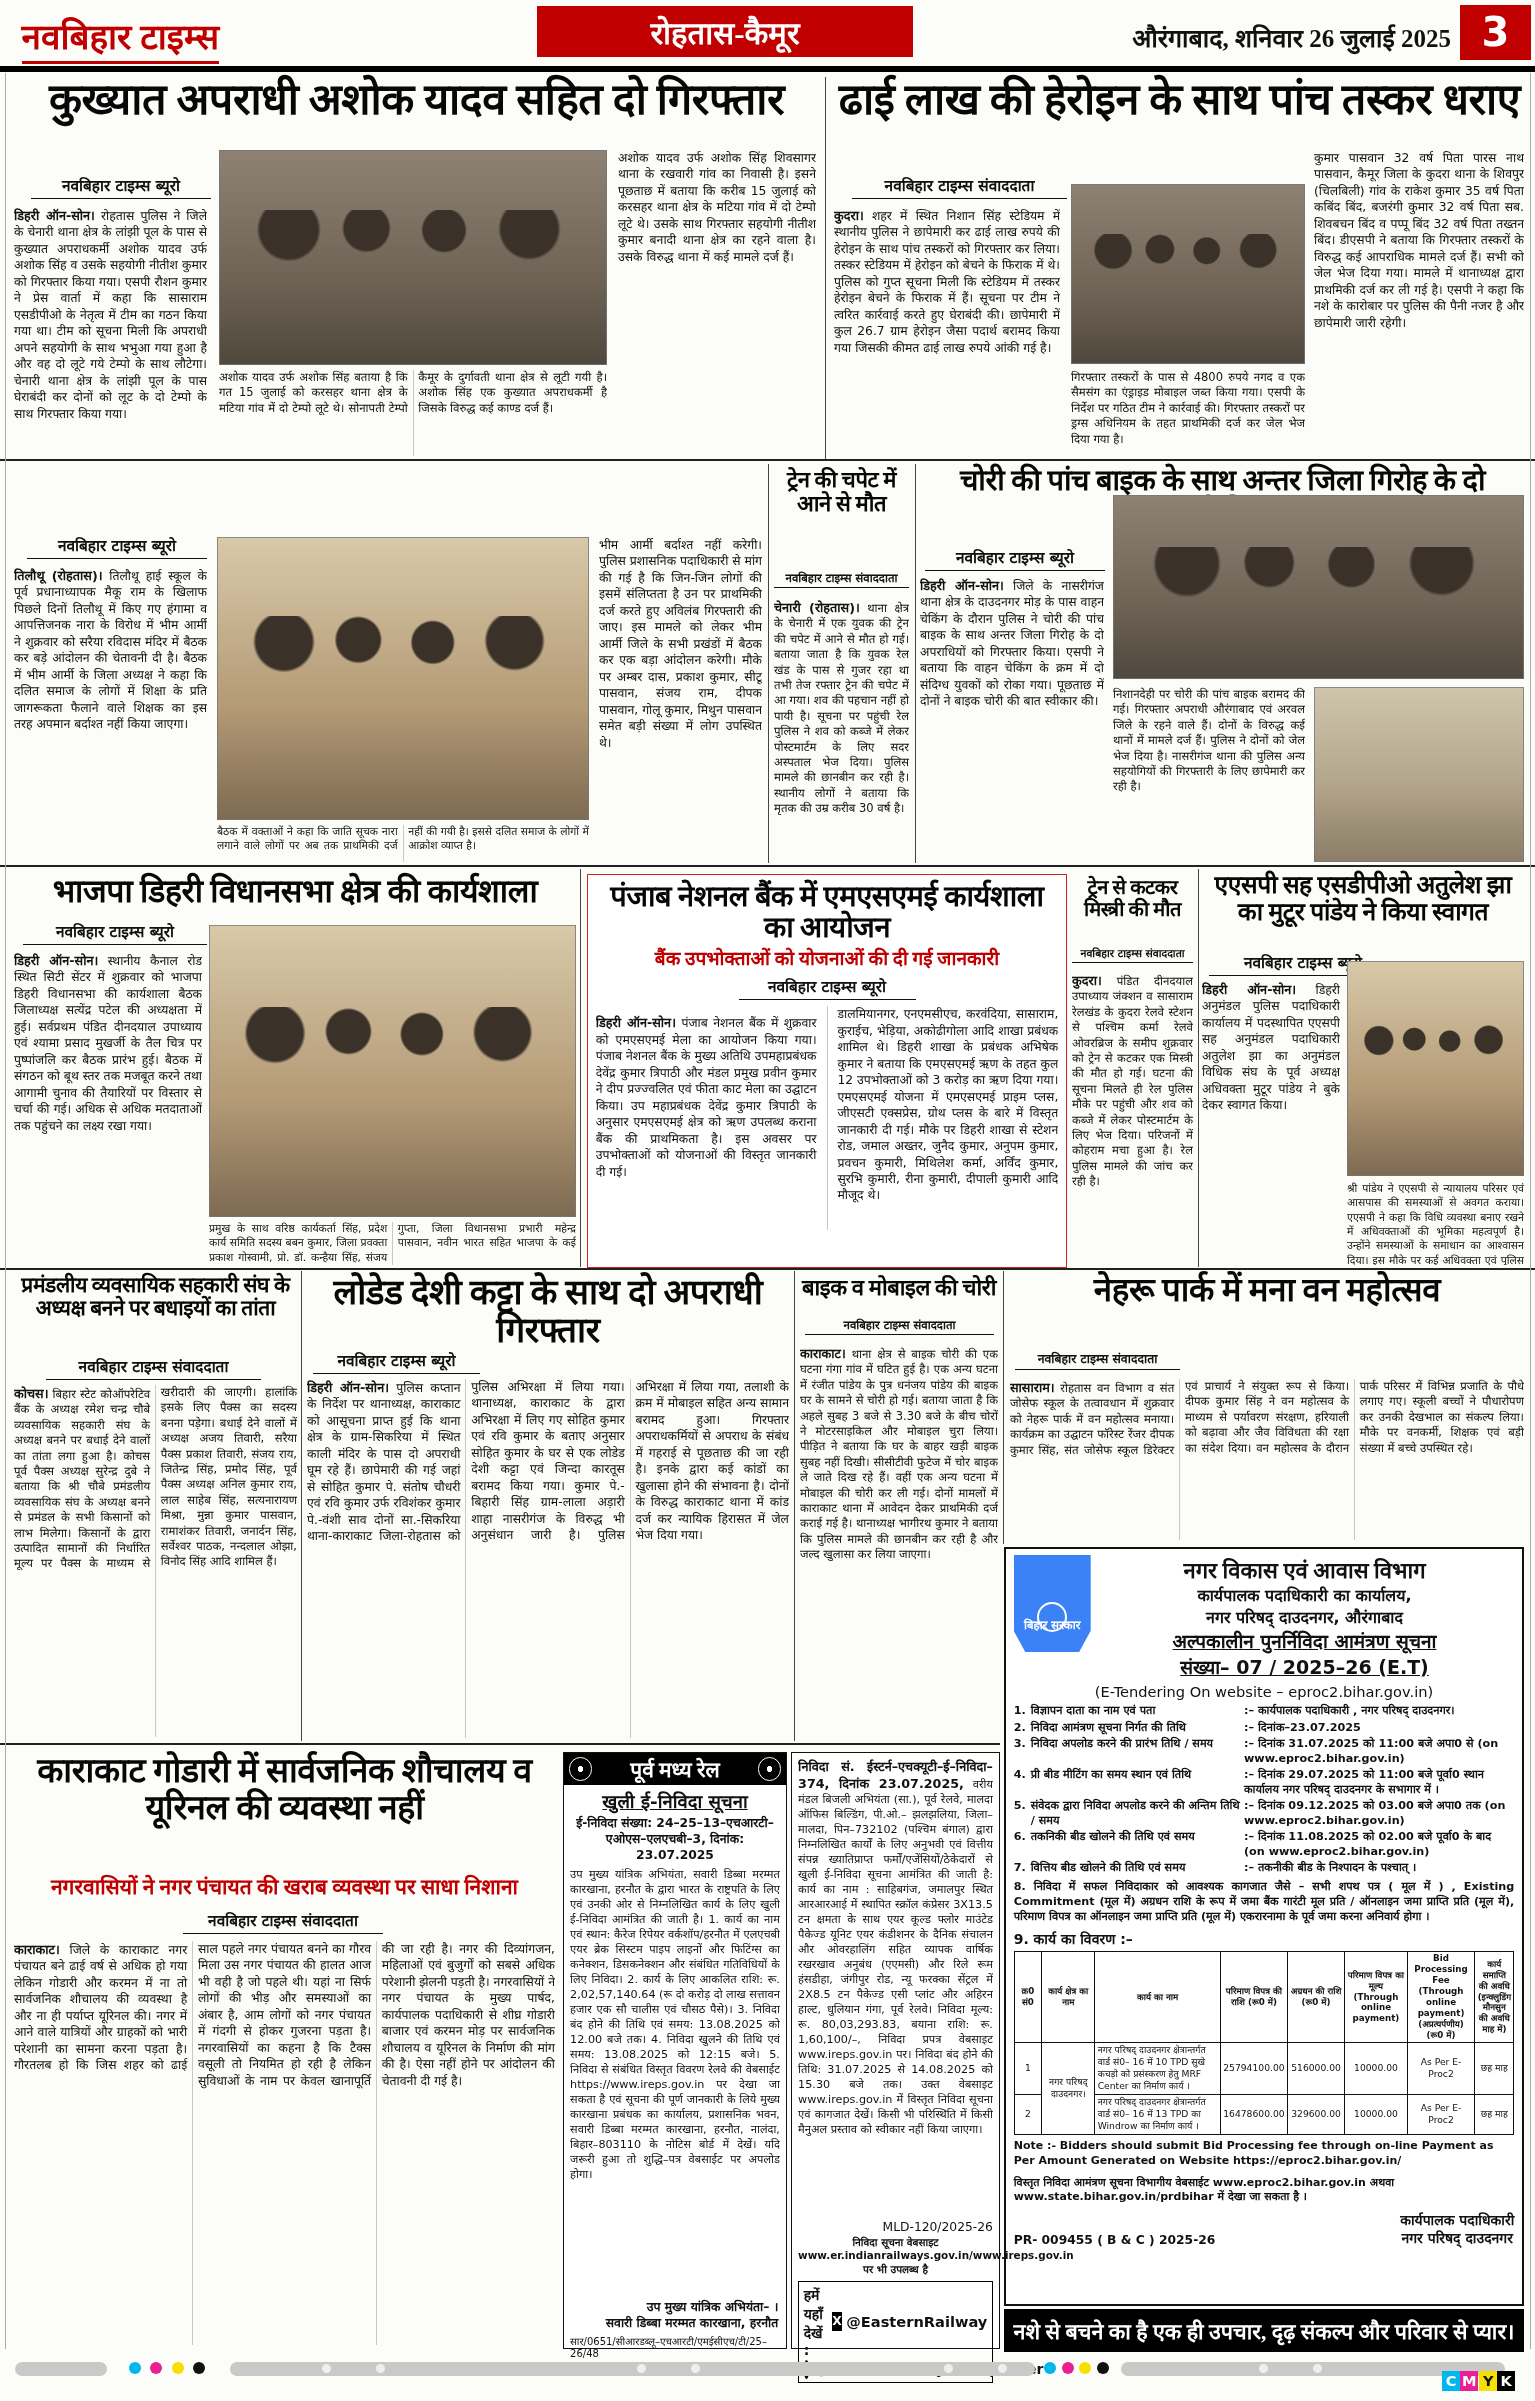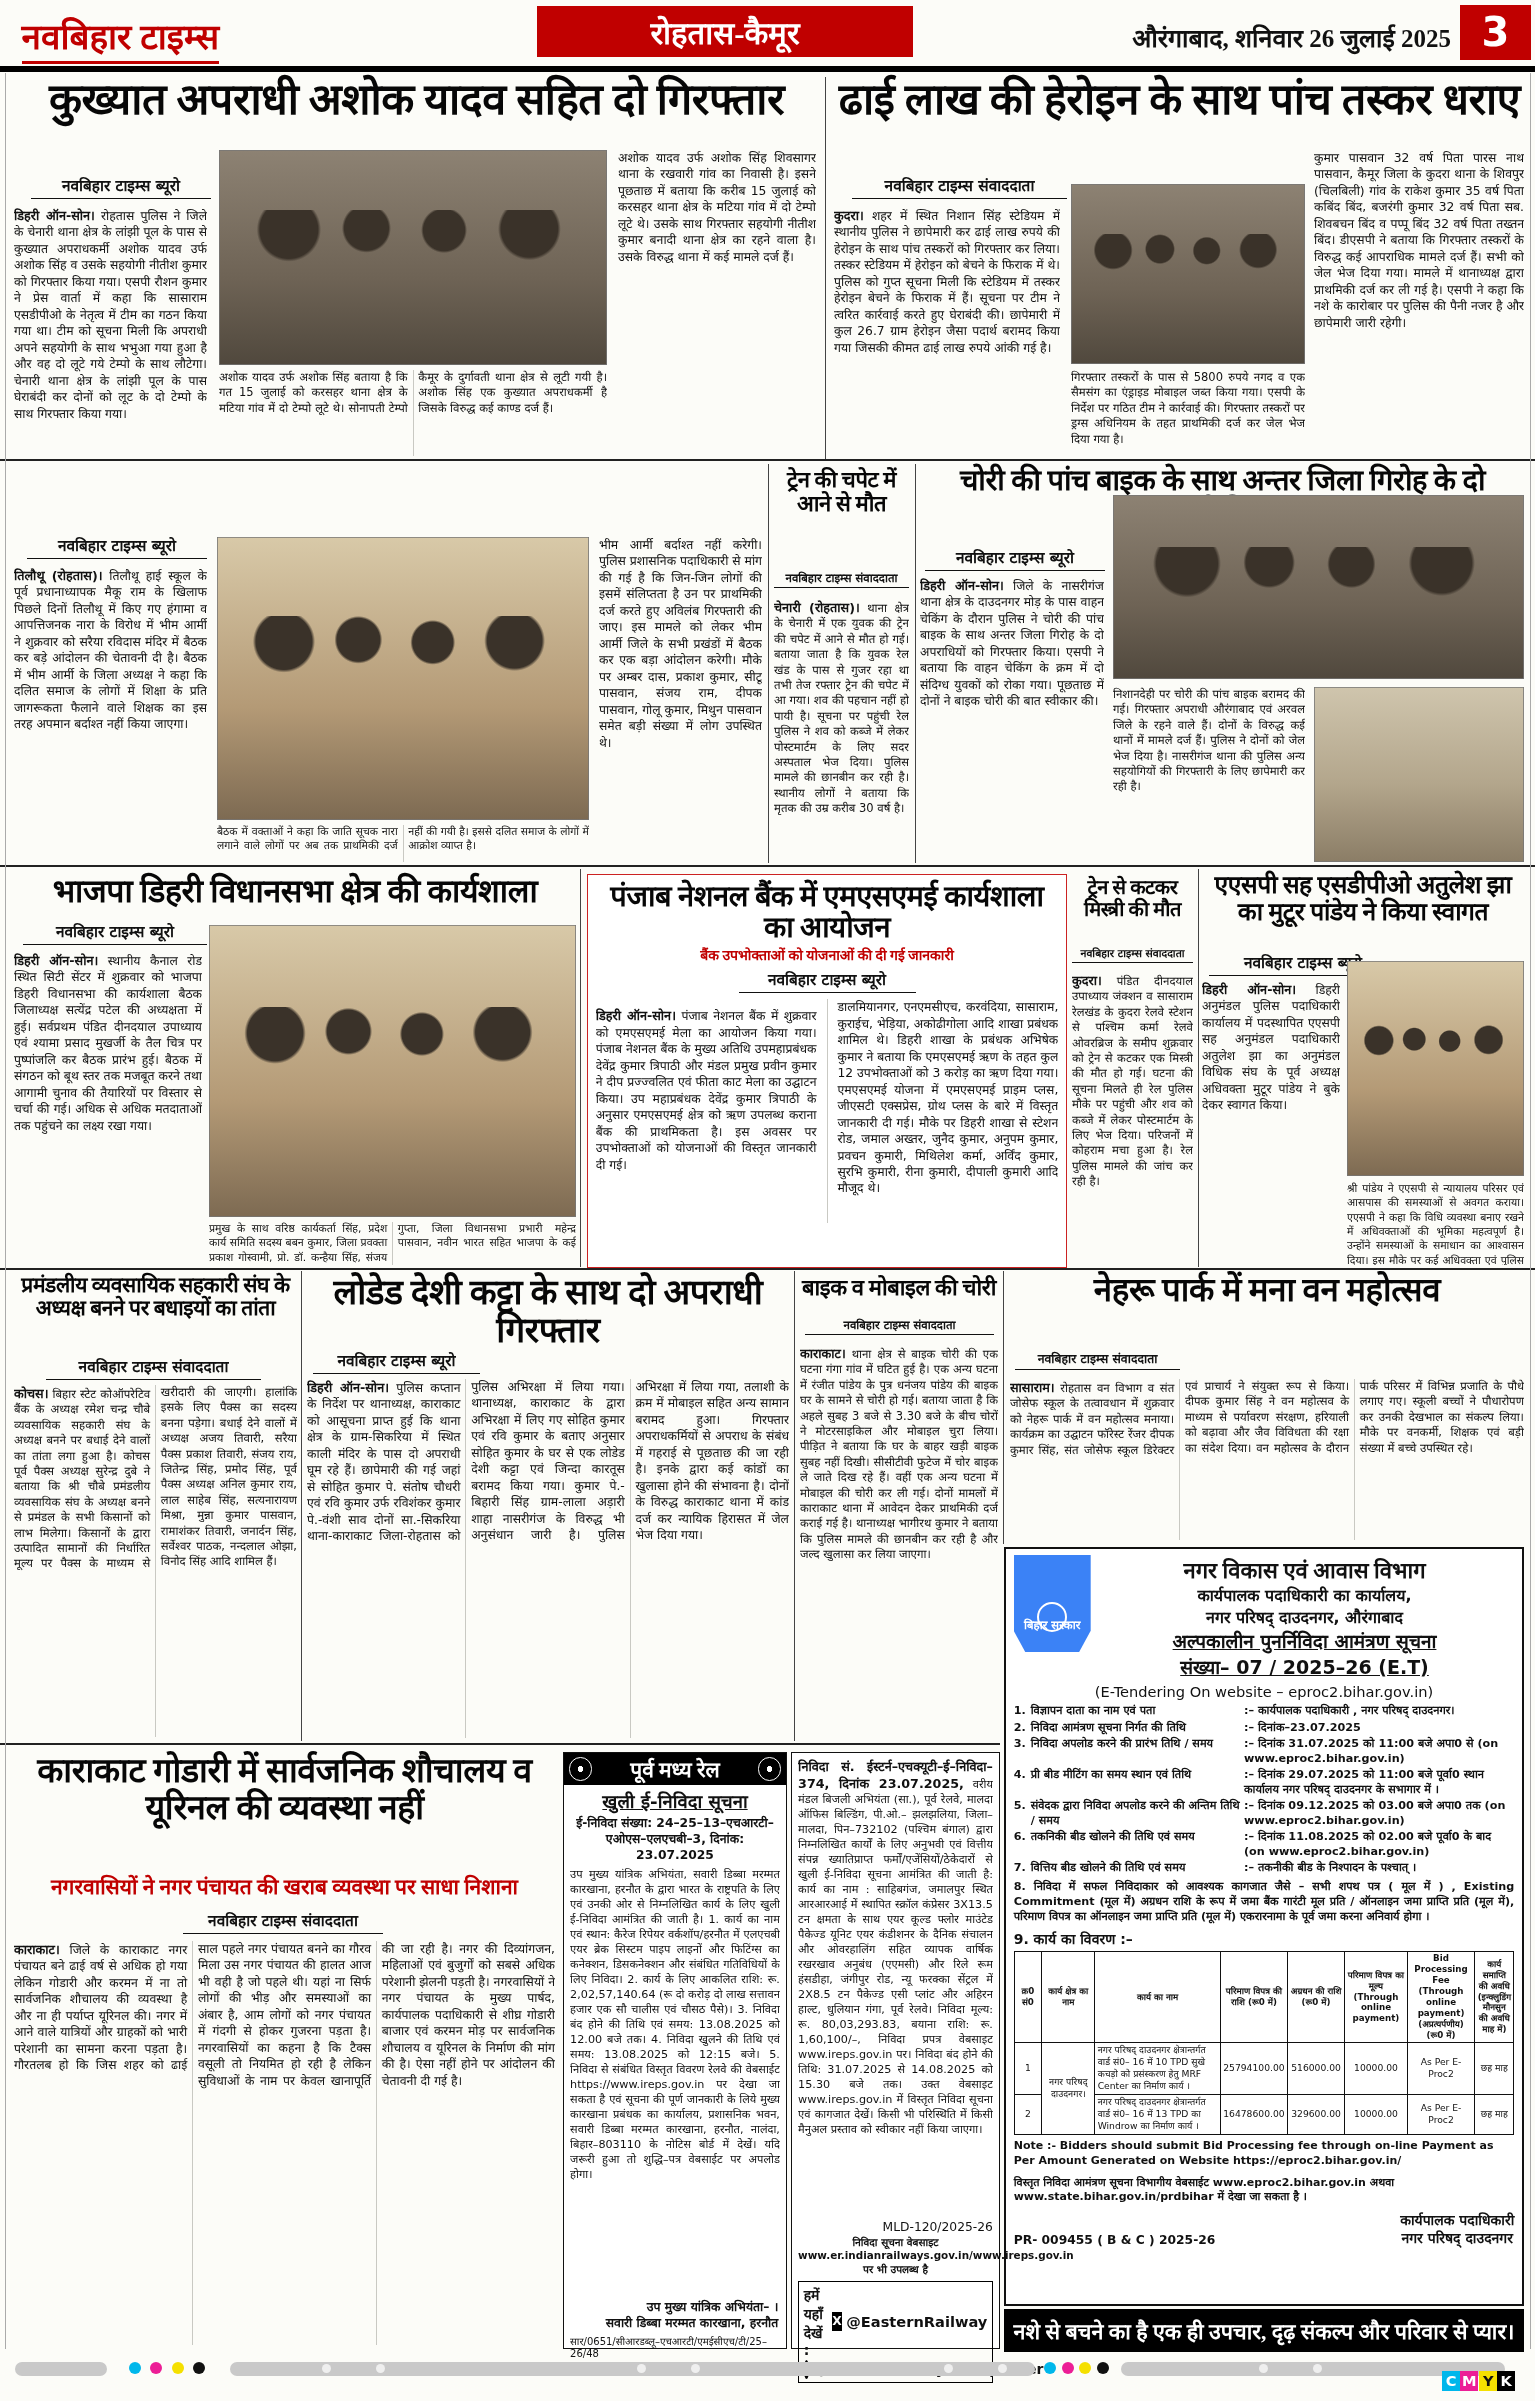--- a/index.html
+++ b/index.html
@@ -73,21 +73,21 @@
 
   <div class="abs headline serif" style="left:834px;top:77px;width:691px;font-size:43px;">ढाई लाख की हेरोइन के साथ पांच तस्कर धराए</div>
   <div class="abs byline" style="left:852px;top:175px;width:215px;">नवबिहार टाइम्स संवाददाता</div>
   <div class="abs body-txt" style="left:834px;top:207px;width:226px;height:249px;">
     <b>कुदरा।</b> <span>शहर में स्थित निशान सिंह स्टेडियम में स्थानीय पुलिस ने छापेमारी कर ढाई लाख रुपये की हेरोइन के साथ पांच तस्करों को गिरफ्तार कर लिया। तस्कर स्टेडियम में हेरोइन को बेचने के फिराक में थे। पुलिस को गुप्त सूचना मिली कि स्टेडियम में तस्कर हेरोइन बेचने के फिराक में हैं। सूचना पर टीम ने त्वरित कार्रवाई करते हुए घेराबंदी की। छापेमारी में कुल 26.7 ग्राम हेरोइन जैसा पदार्थ बरामद किया गया जिसकी कीमत ढाई लाख रुपये आंकी गई है।</span>
   </div>
   <div class="abs photo dark" style="left:1071px;top:184px;width:234px;height:180px;">
       <div class="heads"></div>
     </div>
   <div class="abs body-txt" style="left:1071px;top:370px;width:234px;height:86px;font-size:11.5px;">
-    <span>गिरफ्तार तस्करों के पास से 5800 रुपये नगद व एक सैमसंग का एंड्राइड मोबाइल जब्त किया गया। एसपी के निर्देश पर गठित टीम ने कार्रवाई की। गिरफ्तार तस्करों पर ड्रग्स अधिनियम के तहत प्राथमिकी दर्ज कर जेल भेज दिया गया है।</span>
+    <span>गिरफ्तार तस्करों के पास से 4800 रुपये नगद व एक सैमसंग का एंड्राइड मोबाइल जब्त किया गया। एसपी के निर्देश पर गठित टीम ने कार्रवाई की। गिरफ्तार तस्करों पर ड्रग्स अधिनियम के तहत प्राथमिकी दर्ज कर जेल भेज दिया गया है।</span>
   </div>
   <div class="abs body-txt" style="left:1314px;top:150px;width:210px;height:306px;">
     <span>कुमार पासवान 32 वर्ष पिता पारस नाथ पासवान, कैमूर जिला के कुदरा थाना के शिवपुर (चिलबिली) गांव के राकेश कुमार 35 वर्ष पिता कबिंद बिंद, बजरंगी कुमार 32 वर्ष पिता सब. शिवबचन बिंद व पप्पू बिंद 32 वर्ष पिता तख्तन बिंद। डीएसपी ने बताया कि गिरफ्तार तस्करों के विरुद्ध कई आपराधिक मामले दर्ज हैं। सभी को जेल भेज दिया गया। मामले में थानाध्यक्ष द्वारा प्राथमिकी दर्ज कर ली गई है। एसपी ने कहा कि नशे के कारोबार पर पुलिस की पैनी नजर है और छापेमारी जारी रहेगी।</span>
   </div>
   <div class="abs hrule" style="left:0;top:459px;width:1535px;"></div>
 
   <div class="abs byline" style="left:27px;top:535px;width:180px;">नवबिहार टाइम्स ब्यूरो</div>
   <div class="abs body-txt" style="left:14px;top:567px;width:193px;height:296px;">
     <b>तिलौथू (रोहतास)।</b> <span>तिलौथू हाई स्कूल के पूर्व प्रधानाध्यापक मैकू राम के खिलाफ पिछले दिनों तिलौथू में किए गए हंगामा व आपत्तिजनक नारा के विरोध में भीम आर्मी ने शुक्रवार को सरैया रविदास मंदिर में बैठक कर बड़े आंदोलन की चेतावनी दी है। बैठक में भीम आर्मी के जिला अध्यक्ष ने कहा कि दलित समाज के लोगों में शिक्षा के प्रति जागरूकता फैलाने वाले शिक्षक का इस तरह अपमान बर्दाश्त नहीं किया जाएगा।</span>
   </div>
@@ -131,21 +131,21 @@
   <div class="abs photo warm" style="left:209px;top:925px;width:367px;height:292px;">
       <div class="heads"></div>
     </div>
   <div class="abs body-txt cols2" style="left:209px;top:1222px;width:367px;height:43px;font-size:10.7px;">
     <span>प्रमुख के साथ वरिष्ठ कार्यकर्ता सिंह, प्रदेश कार्य समिति सदस्य बबन कुमार, जिला प्रवक्ता प्रकाश गोस्वामी, प्रो. डॉ. कन्हैया सिंह, संजय गुप्ता, जिला विधानसभा प्रभारी महेन्द्र पासवान, नवीन भारत सहित भाजपा के कई पदाधिकारी उपस्थित रहे। कार्यक्रम का संचालन मंडल अध्यक्ष आशुतोष सिंह ने किया।</span>
   </div>
   <div class="abs vrule" style="left:580px;top:869px;height:398px;"></div>
 
   <div class="abs" style="left:587px;top:874px;width:478px;height:392px;border:1.5px solid #cc2222;background:#fff;">
     <div class="headline serif" style="margin:6.1px 7.7px 1.5px 7.7px;font-size:29px;">पंजाब नेशनल बैंक में एमएसएमई कार्यशाला का आयोजन</div>
-    <div class="subhead-red serif" style="font-size:14px;margin:1.5px 6.1px;">बैंक उपभोक्ताओं को योजनाओं की दी गई जानकारी</div>
+    <div class="subhead-red serif" style="font-size:19px;margin:1.5px 6.1px;">बैंक उपभोक्ताओं को योजनाओं की दी गई जानकारी</div>
     <div class="byline" style="width:177px;margin:4.6px auto 3.1px auto;">नवबिहार टाइम्स ब्यूरो</div>
     <div style="display:flex;gap:10.7px;padding:3.1px 7.7px;">
       <div class="body-txt" style="width:50%;height:224px;margin-top:8px;">
         <b>डिहरी ऑन-सोन।</b> <span>पंजाब नेशनल बैंक में शुक्रवार को एमएसएमई मेला का आयोजन किया गया। पंजाब नेशनल बैंक के मुख्य अतिथि उपमहाप्रबंधक देवेंद्र कुमार त्रिपाठी और मंडल प्रमुख प्रवीन कुमार ने दीप प्रज्ज्वलित एवं फीता काट मेला का उद्घाटन किया। उप महाप्रबंधक देवेंद्र कुमार त्रिपाठी के अनुसार एमएसएमई क्षेत्र को ऋण उपलब्ध कराना बैंक की प्राथमिकता है। इस अवसर पर उपभोक्ताओं को योजनाओं की विस्तृत जानकारी दी गई।</span>
       </div>
       <div class="body-txt" style="width:50%;height:224px;border-left:0.8px solid #c9c9c3;padding-left:9.2px;">
         <span>डालमियानगर, एनएमसीएच, करवंदिया, सासाराम, कुराईच, भेड़िया, अकोढीगोला आदि शाखा प्रबंधक शामिल थे। डिहरी शाखा के प्रबंधक अभिषेक कुमार ने बताया कि एमएसएमई ऋण के तहत कुल 12 उपभोक्ताओं को 3 करोड़ का ऋण दिया गया। एमएसएमई योजना में एमएसएमई प्राइम प्लस, जीएसटी एक्सप्रेस, ग्रोथ प्लस के बारे में विस्तृत जानकारी दी गई। मौके पर डिहरी शाखा से स्टेशन रोड, जमाल अख्तर, जुनैद कुमार, अनुपम कुमार, प्रवचन कुमारी, मिथिलेश कर्मा, अर्विंद कुमार, सुरभि कुमारी, रीना कुमारी, दीपाली कुमारी आदि मौजूद थे।</span>
       </div>
     </div>
   </div>

